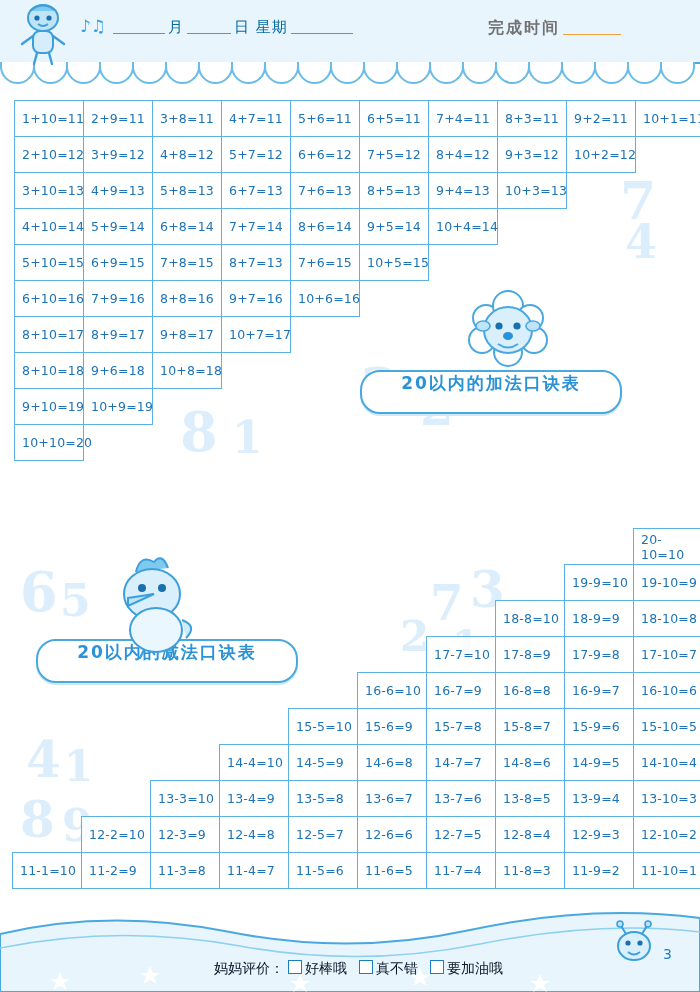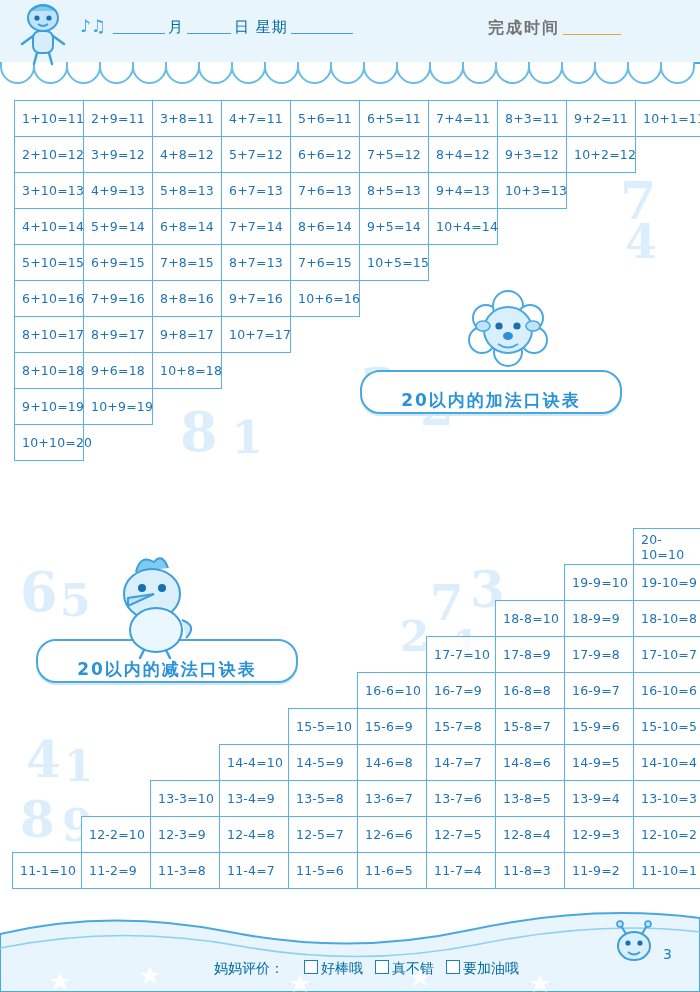--- a/index.html
+++ b/index.html
@@ -155,21 +155,21 @@
   
   .plaque {
     position: absolute;
     z-index: 4;
     width: 258px;
     height: 40px;
     border: 2.5px solid #4aa8e0;
     border-radius: 20px;
     background: #ffffff;
     display: flex;
-    align-items: flex-end;
+    align-items: flex-start;
     justify-content: center;
     font-size: 17px;
     font-weight: bold;
     color: #2a92d6;
     letter-spacing: 2px;
     box-shadow: 0 2px 0 #cfe9f8;
   }
   .plaque-add { top: 370px; left: 360px; }
   .plaque-sub { top: 639px; left: 36px; }
 
@@ -203,24 +203,24 @@
     position: absolute;
     bottom: 0; left: 0;
     width: 700px;
     height: 92px;
   }
   .footer-eval {
     position: absolute;
     bottom: 14px;
     left: 214px;
     font-size: 14px;
-    color: #0369a1;
+    color: #0f172a;
     display: flex;
     align-items: center;
-    gap: 20px;
+    gap: 4px;
     z-index: 7;
   }
   .cb {
     display: inline-block;
     width: 12px;
     height: 12px;
     border: 1.5px solid #1a7fc1;
     background: #fff;
     vertical-align: -1px;
     margin-right: 3px;

